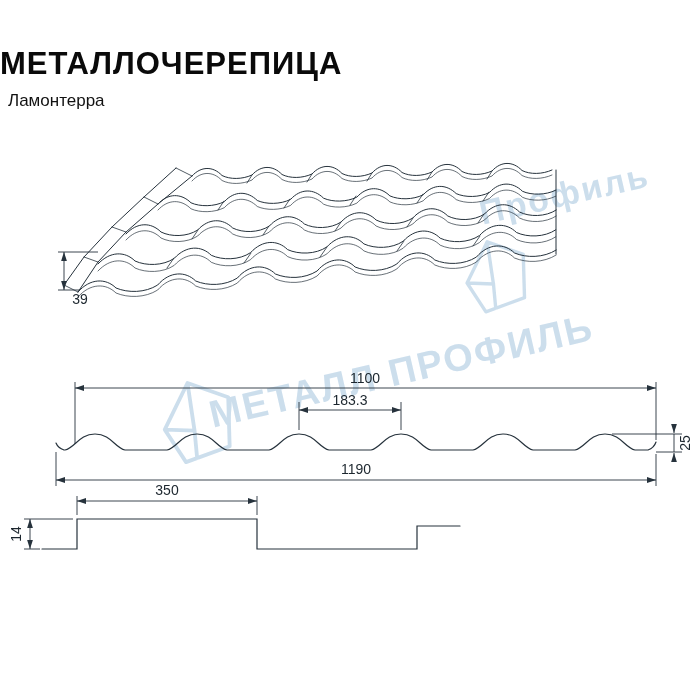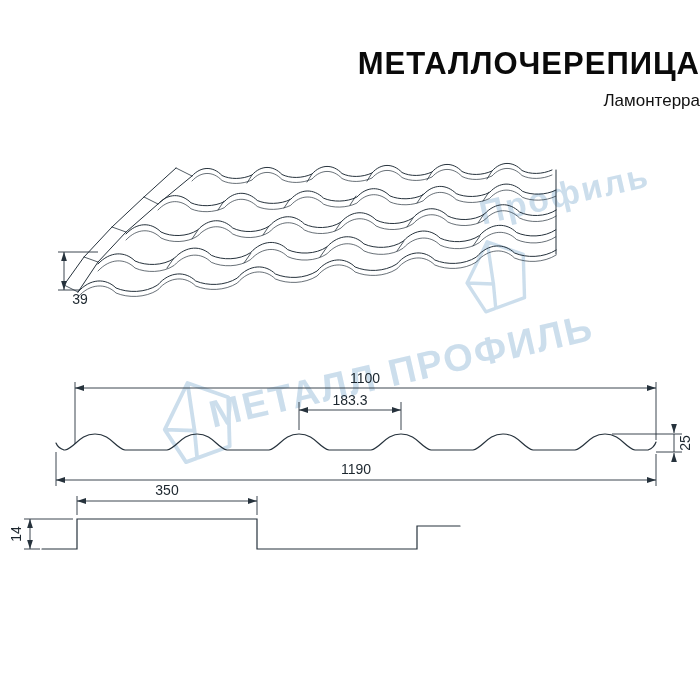--- a/index.html
+++ b/index.html
@@ -30,33 +30,34 @@
   }
   .wm-logo {
     position: absolute;
     transform: rotate(-13deg);
   }
   
   .header {
     position: absolute;
     top: 46px; left: 0;
     width: 100%;
-    text-align: right;
+    text-align: left;
     z-index: 3;
   }
   .title {
     font-size: 31px;
     font-weight: 700;
     letter-spacing: 1px;
     color: #0a0a0a;
   }
   .subtitle {
     margin-top: 9px;
     font-size: 17px;
     color: #111111;
+    padding-left: 8px;
   }
   
   #drawing {
     position: absolute;
     inset: 0;
     z-index: 2;
   }
   .dtxt {
     fill: #1c262e;
     font-size: 14px;

